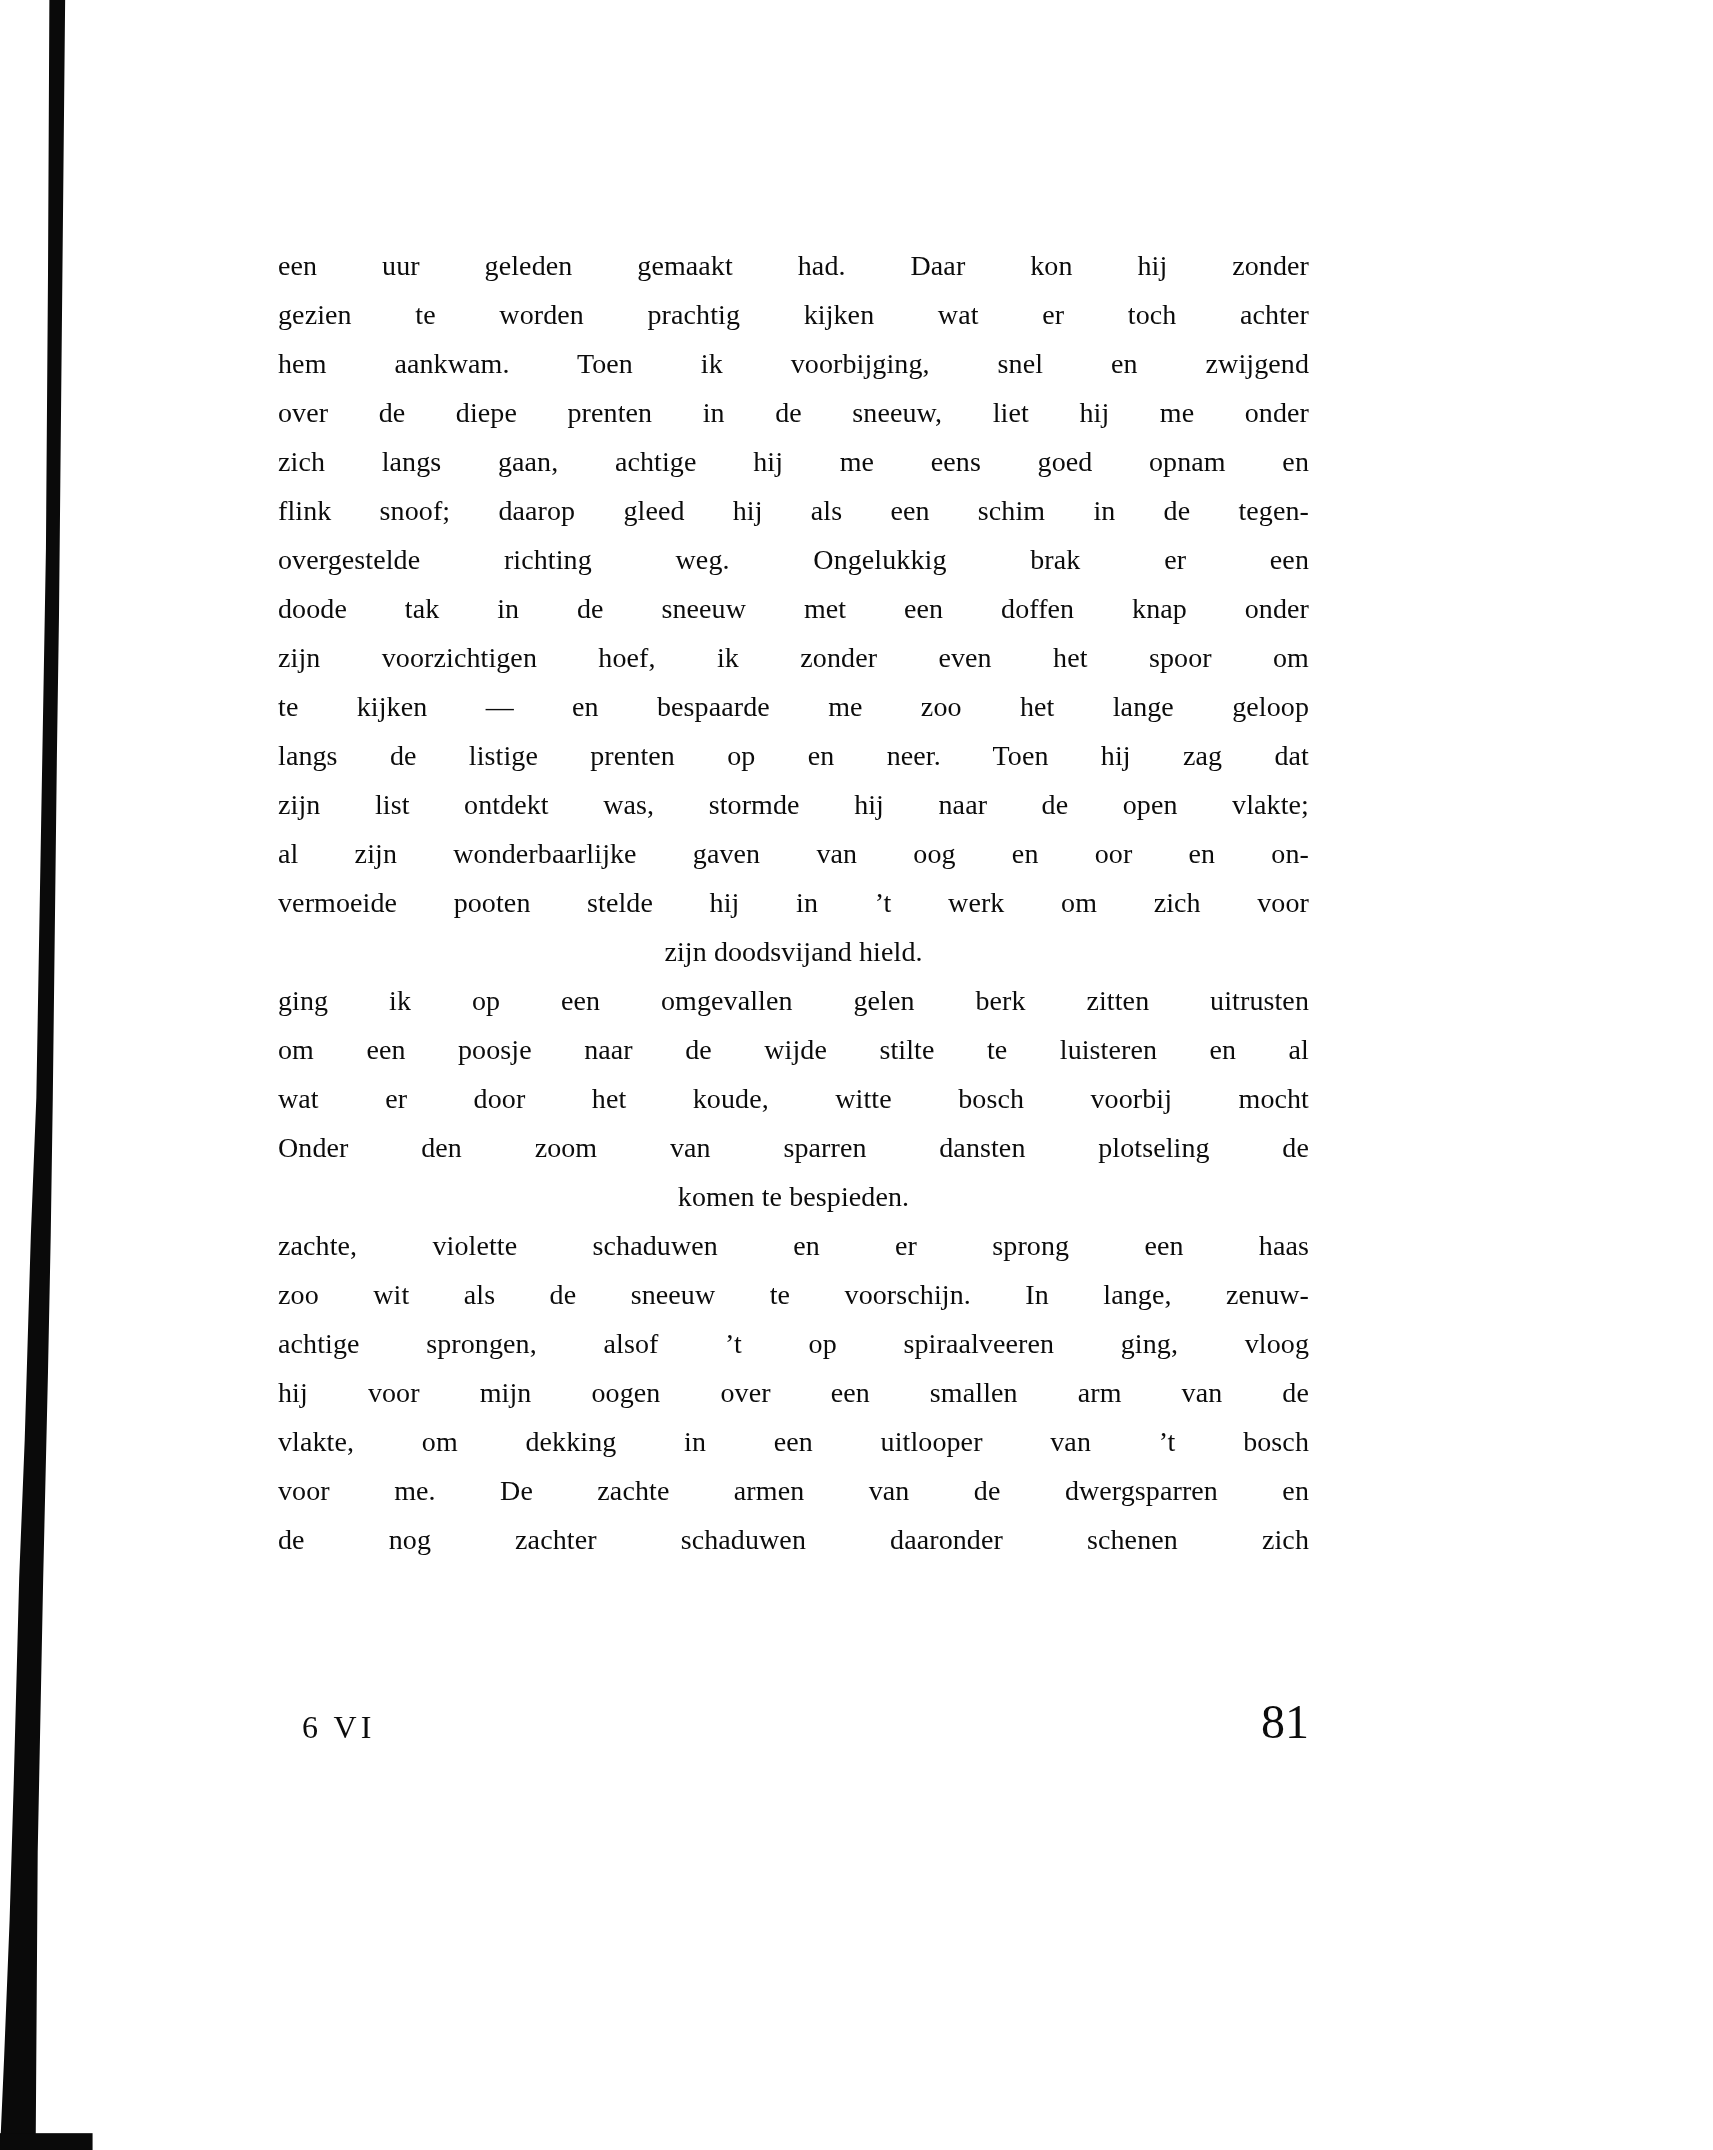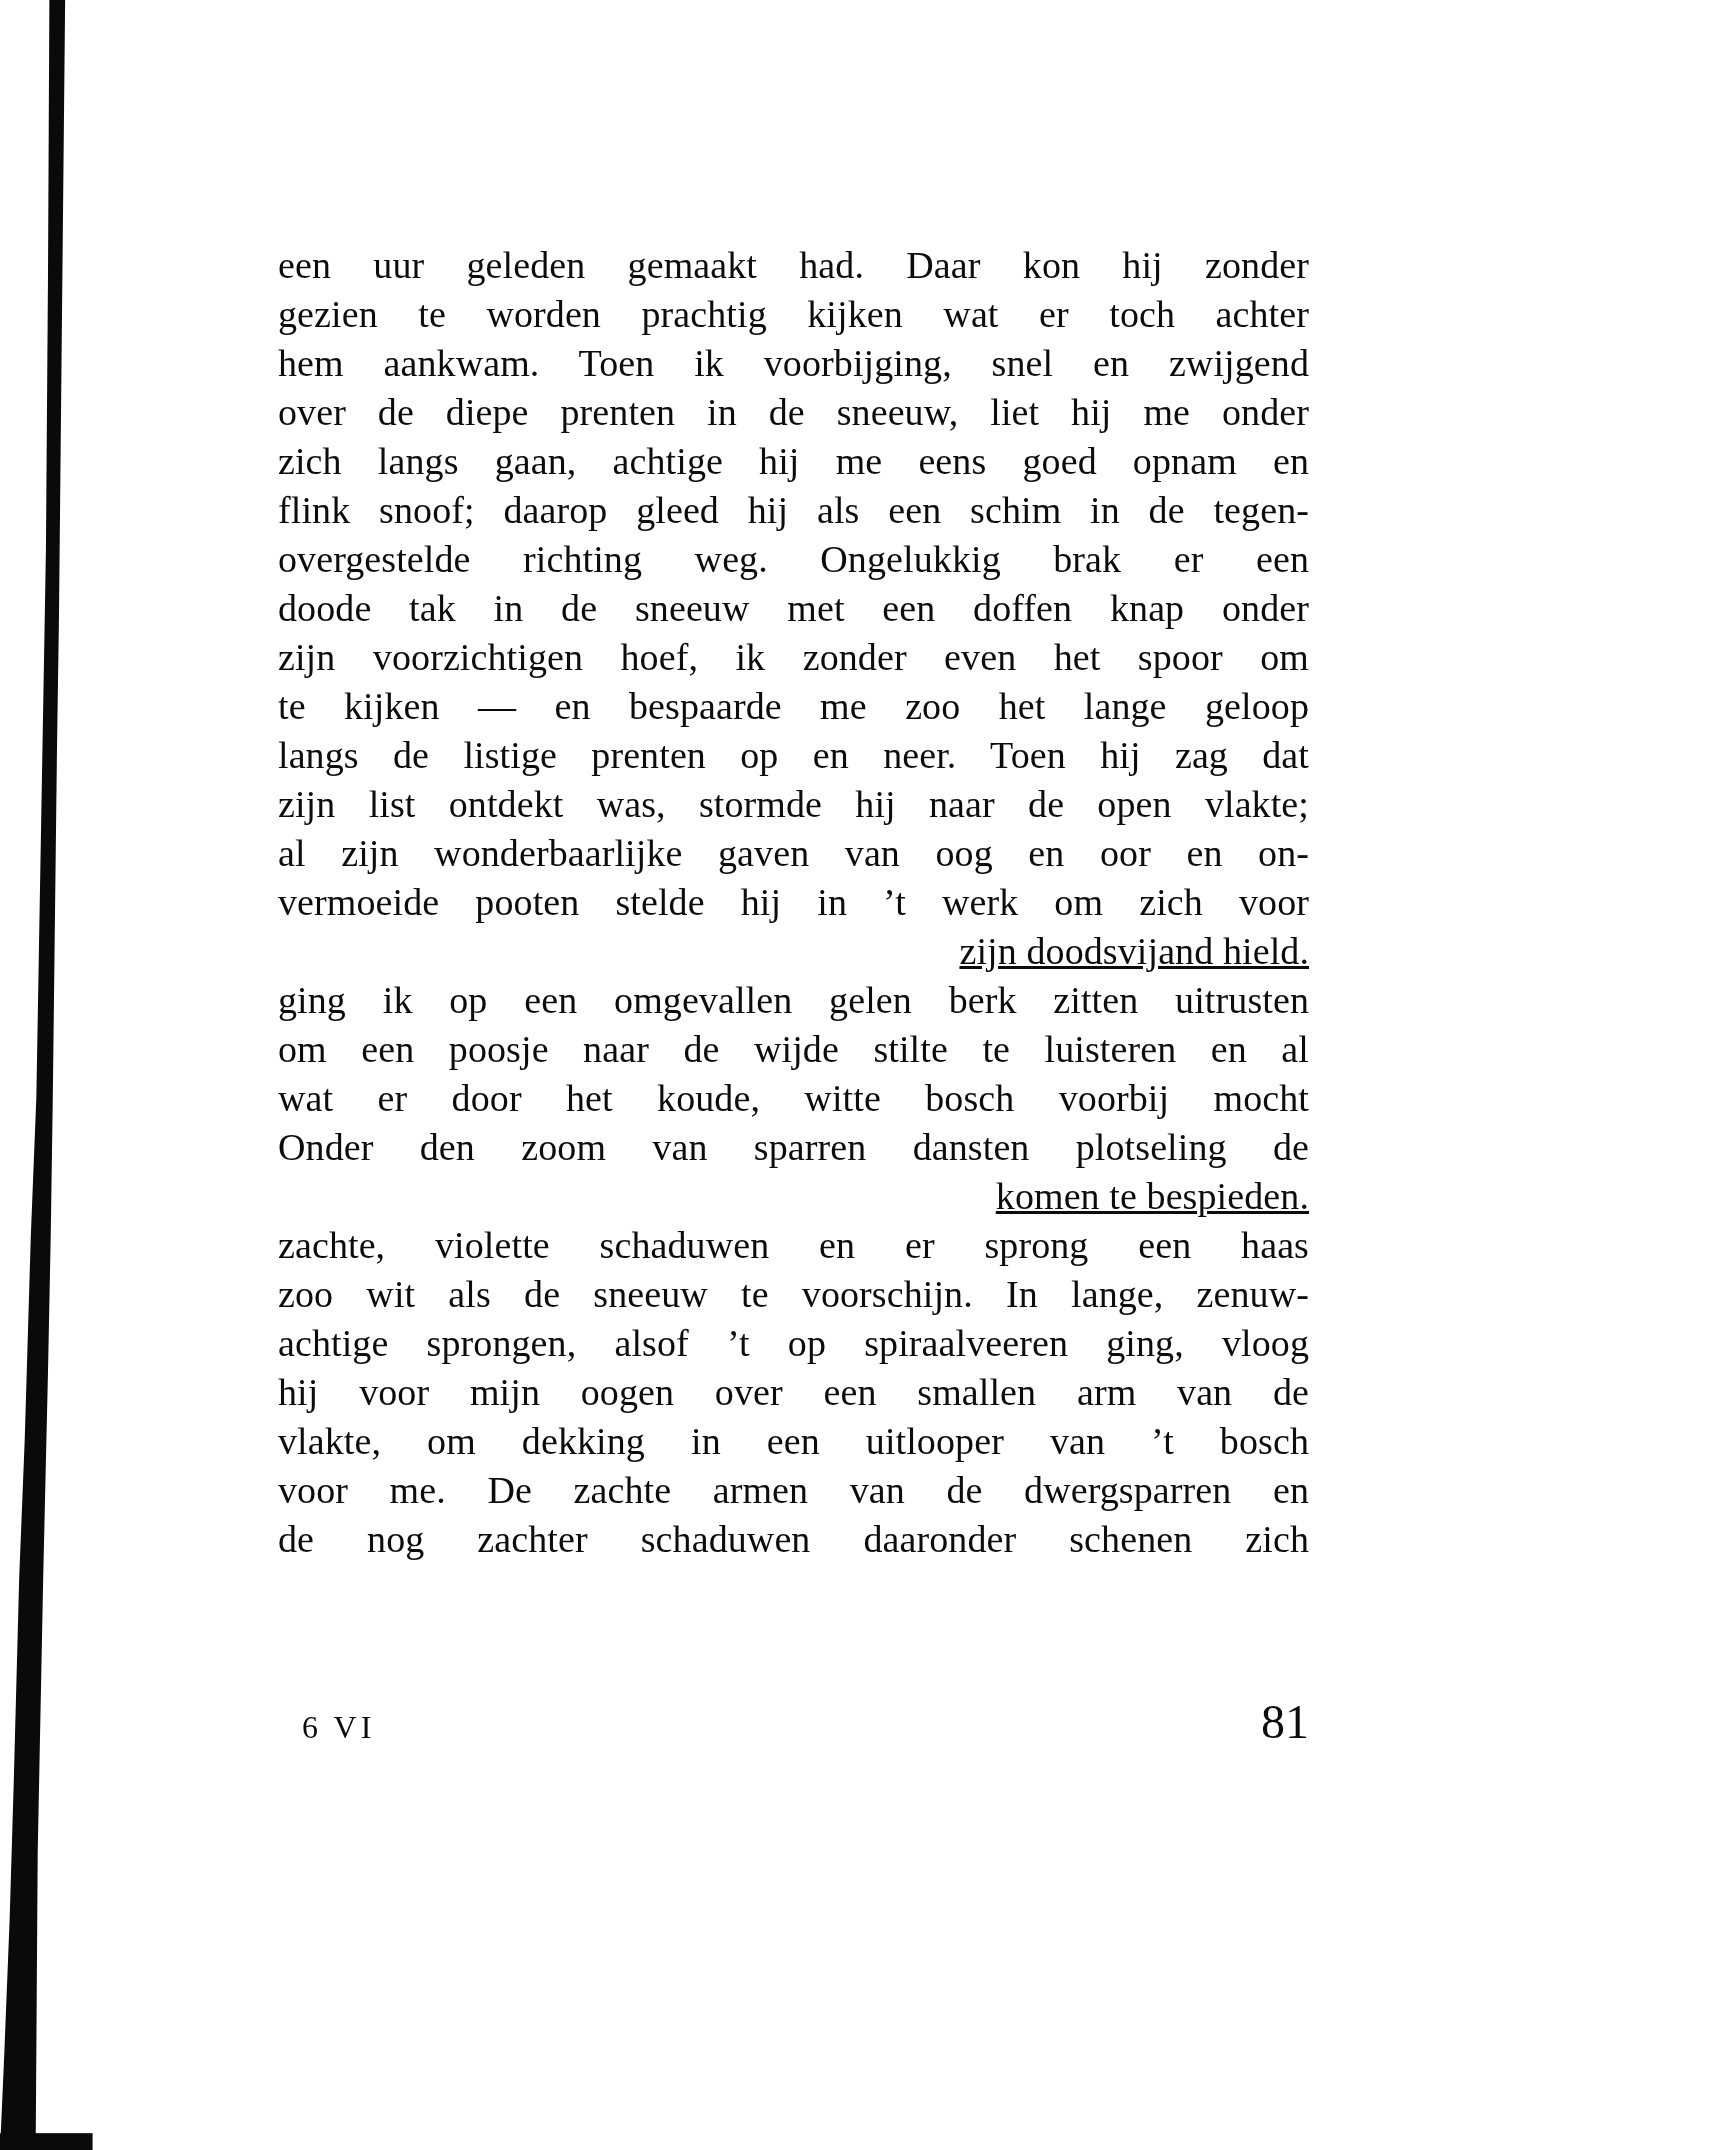--- a/index.html
+++ b/index.html
@@ -25,34 +25,33 @@
   }
   .text-block {
     position: absolute;
     left: 278px;
     top: 241px;
     width: 1031px;
   }
   .line {
     height: 49px;
     line-height: 49px;
-    font-size: 38px;
+    font-size: 28px;
     overflow: hidden;
     text-align: justify;
     letter-spacing: 0.1px;
   }
   .line::after {
     content: "";
     display: inline-block;
     width: 100%;
     height: 0;
   }
   .line.no-justify {
-    text-align: right;
-    text-decoration: underline;
+    text-align: center;
   }
   .line.no-justify::after {
     content: none;
   }
   .footer-row {
     position: absolute;
     left: 278px;
     top: 1694px;
     width: 1031px;
     display: flex;

